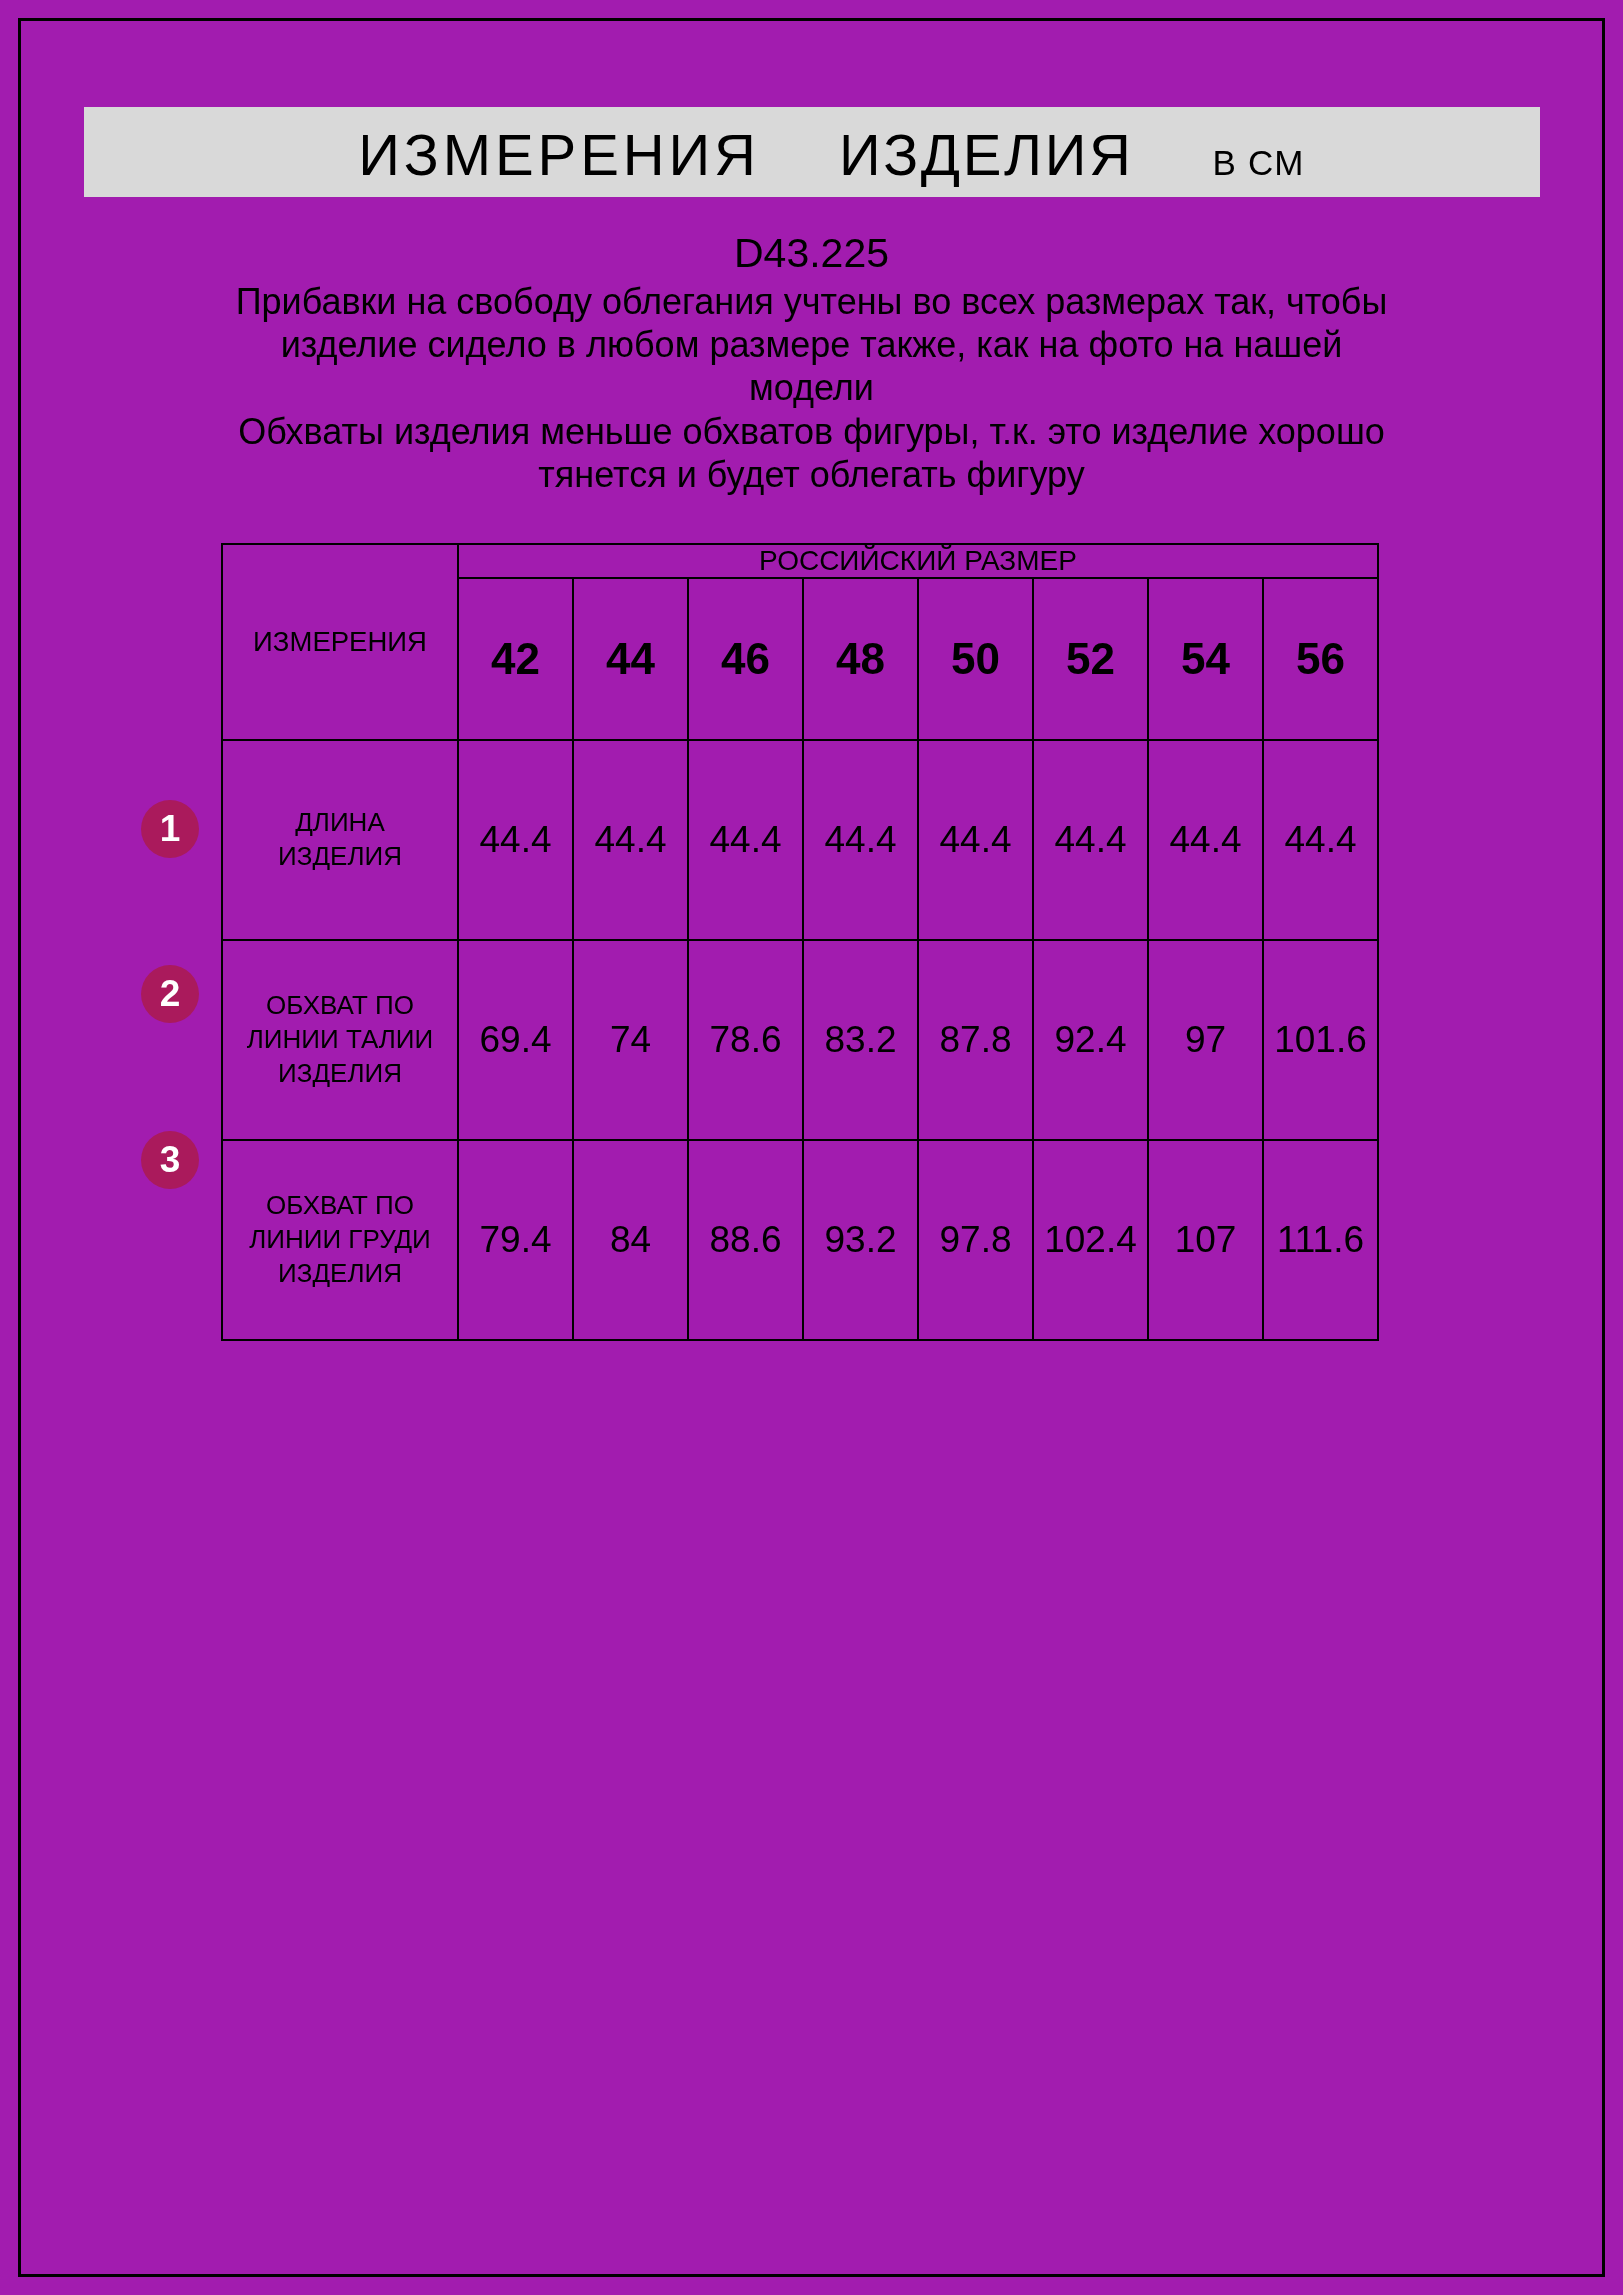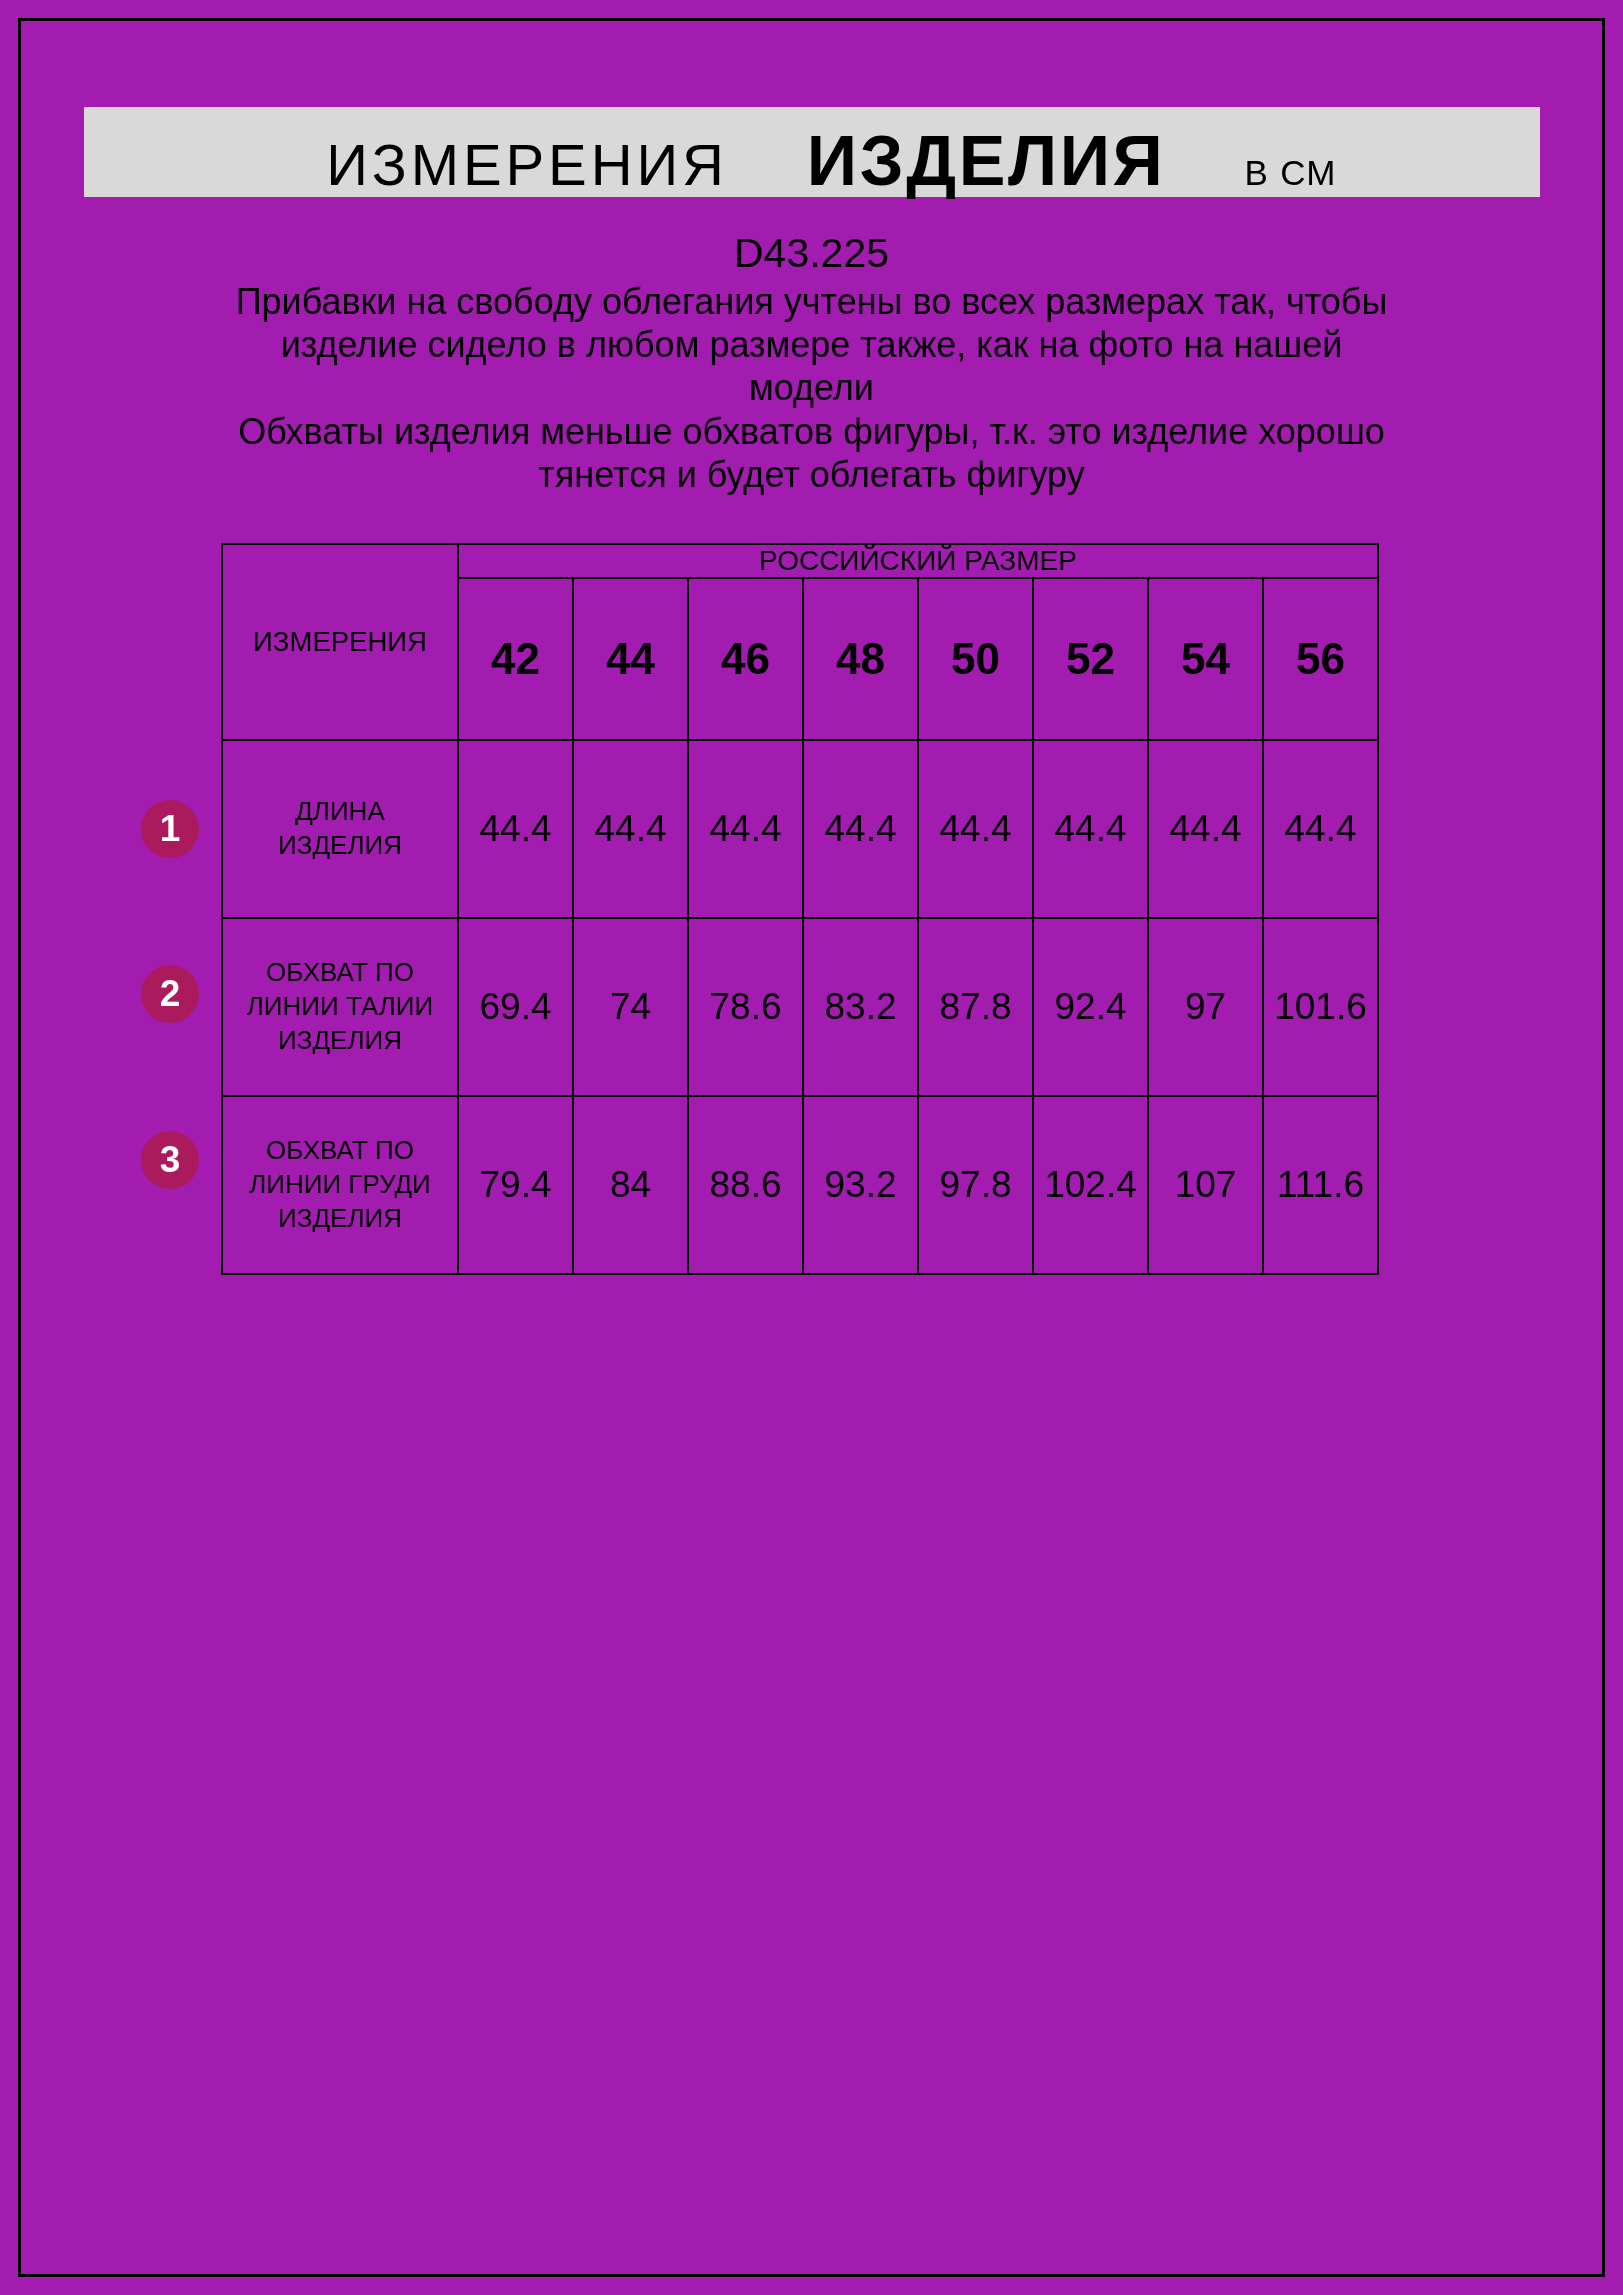--- a/index.html
+++ b/index.html
@@ -36,22 +36,22 @@
     box-sizing: border-box;
     padding-top: 14.4px;
     padding-left: 39px;
   }
   .banner .w1 {
     font-size: 58px;
     font-weight: normal;
     letter-spacing: 3.9px;
   }
   .banner .w2 {
-    font-size: 70px;
-    font-weight: bold;
+    font-size: 58px;
+    font-weight: normal;
     letter-spacing: 2.6px;
   }
   .banner .w3 {
     font-size: 35px;
     font-weight: normal;
     letter-spacing: 1.3px;
   }
   .model-code {
     position: absolute;
     top: 230px;
@@ -100,21 +100,21 @@
   }
   .size-table .corner-label {
     font-size: 27.5px;
     font-weight: normal;
   }
   .size-table .size-header {
     height: 162px;
     font-size: 44px;
     font-weight: bold;
   }
-  .size-table tbody tr { height: 178px; }
+  .size-table tbody tr { height: 200px; }
   .size-table .row-label {
     font-size: 26px;
     line-height: 1.3;
     padding: 0 18.3px;
     font-weight: normal;
   }
   .size-table .value-cell {
     font-size: 37px;
     font-weight: normal;
   }

